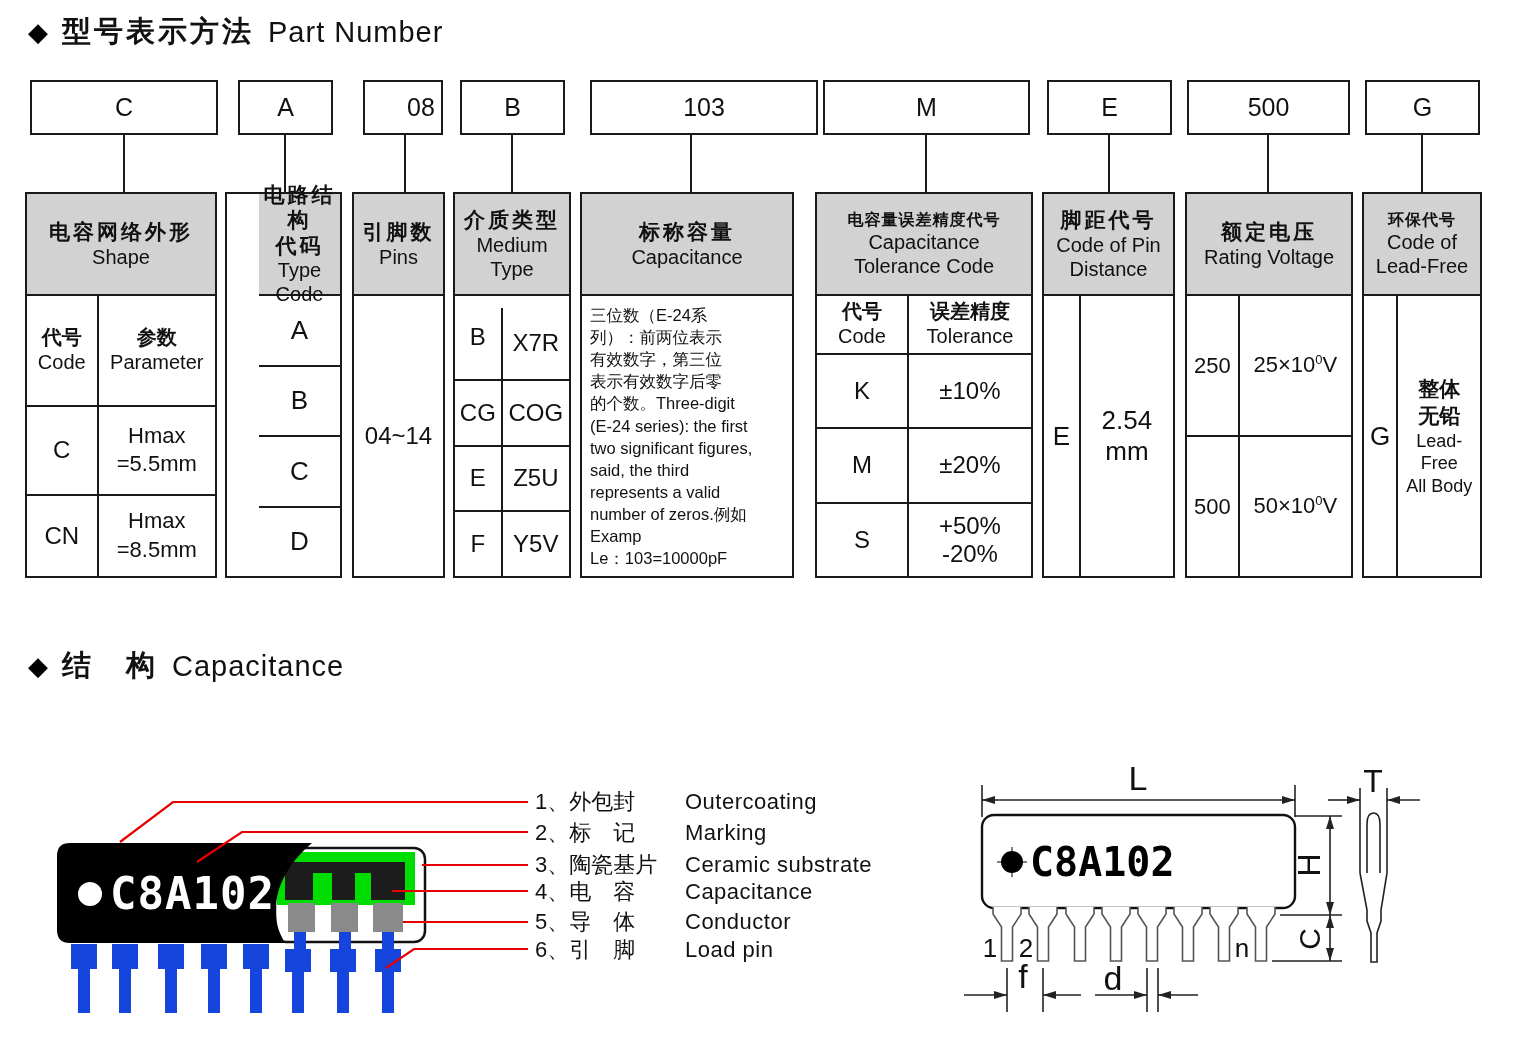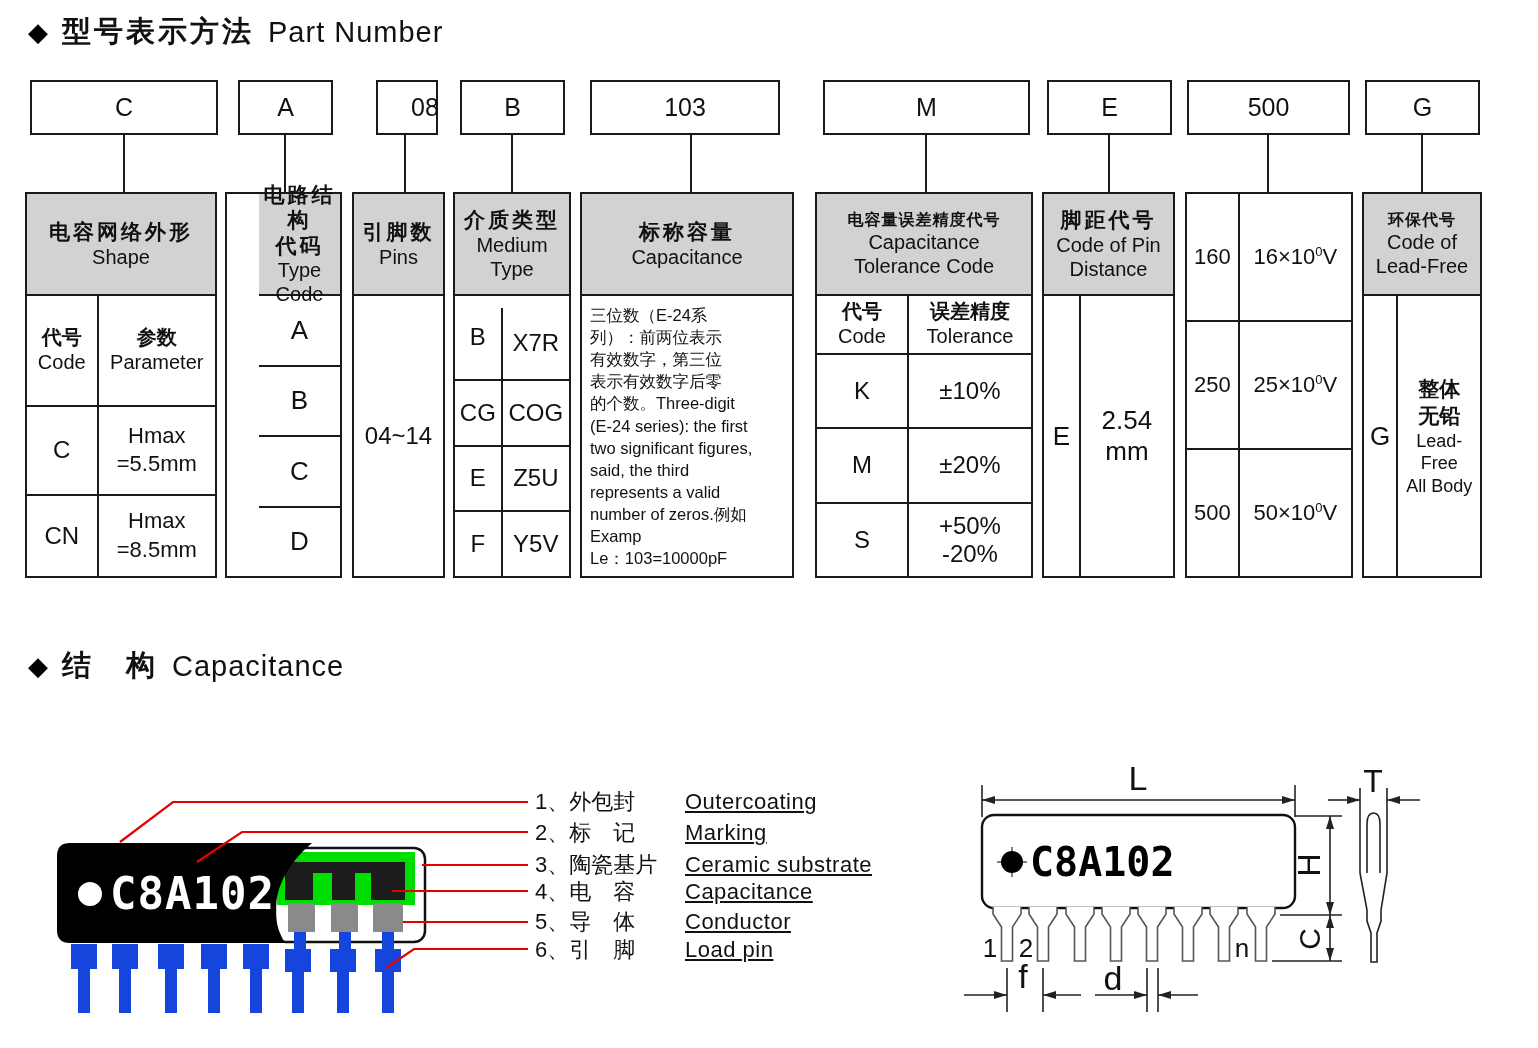--- a/index.html
+++ b/index.html
@@ -39,46 +39,46 @@
   .mid{font-size:24px;}
   .param{font-size:22px;line-height:1.3;}
   .freetext{display:block;text-align:left;padding:8px 8px;font-size:16.5px;line-height:1.34;
             white-space:pre-line;}
   .supv{font-size:22px;}
   .supv sup{font-size:13px;}
 
   
   .clabel{position:absolute;left:535px;height:28px;display:flex;align-items:center;font-size:22px;}
   .clabel .cnpart{width:150px;flex:none;display:flex;}
-  .clabel .en{letter-spacing:0.5px;text-decoration:underline;}
+  .clabel .en{letter-spacing:0.5px;}
 </style>
 </head>
 <body>
 
 <div id="page">
 
   <div class="abs sec-title" style="left:28px;top:12px;">
     <span class="bullet">◆</span>
     <span class="cn">型号表示方法</span>
     <span class="en">Part Number</span>
   </div>
 
   <div class="codebox" style="left:30px;width:188px;">
       <span>C</span>
     </div>
   <div class="codebox" style="left:238px;width:95px;">
       <span>A</span>
     </div>
-  <div class="codebox" style="left:376px;width:62px;padding-left:36px;">
+  <div class="codebox" style="left:363px;width:80px;padding-left:36px;">
       <span>08</span>
     </div>
   <div class="codebox" style="left:460px;width:105px;">
       <span>B</span>
     </div>
-  <div class="codebox" style="left:590px;width:190px;">
+  <div class="codebox" style="left:590px;width:228px;">
       <span>103</span>
     </div>
   <div class="codebox" style="left:823px;width:207px;">
       <span>M</span>
     </div>
   <div class="codebox" style="left:1047px;width:125px;">
       <span>E</span>
     </div>
   <div class="codebox" style="left:1187px;width:163px;">
       <span>500</span>
@@ -249,27 +249,25 @@
     <div class="tbody">
       <div class="trow">
         <div class="cell big" style="width:27%;flex:none;">E</div>
         <div class="cell big" style="flex:1;">2.54
 mm</div>
       </div>
     </div>
   </div>
 
   <div class="xtable" style="left:1185px;width:168px;">
-    <div class="tbody">
-      <div class="trow">
-        <div class="cell supv" style="width:31%;flex:none;">160</div>
-        <div class="cell" style="flex:1;">
-          <span class="supv"><span>16×10</span><sup>0</sup><span>V</span></span>
-        </div>
-      </div>
+    <div class="thead">
+      <span class="hcn">额定电压</span>
+      <span class="hen">Rating Voltage</span>
+    </div>
+    <div class="tbody">
       <div class="trow">
         <div class="cell supv" style="width:31%;flex:none;">250</div>
         <div class="cell" style="flex:1;">
           <span class="supv"><span>25×10</span><sup>0</sup><span>V</span></span>
         </div>
       </div>
       <div class="trow">
         <div class="cell supv" style="width:31%;flex:none;">500</div>
         <div class="cell" style="flex:1;">
           <span class="supv"><span>50×10</span><sup>0</sup><span>V</span></span>

